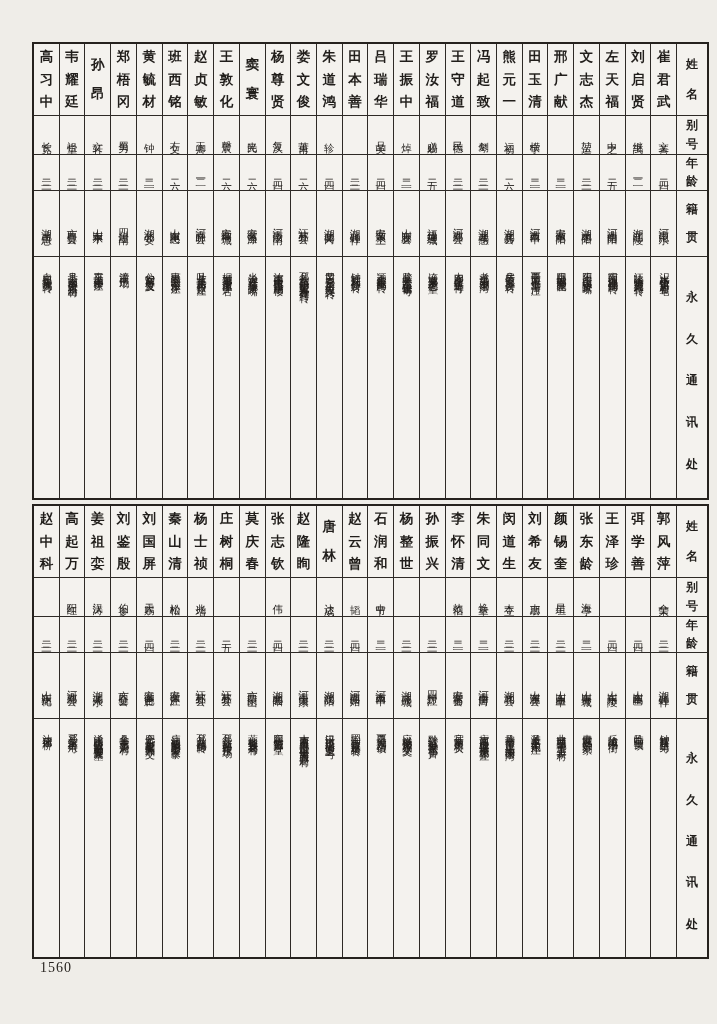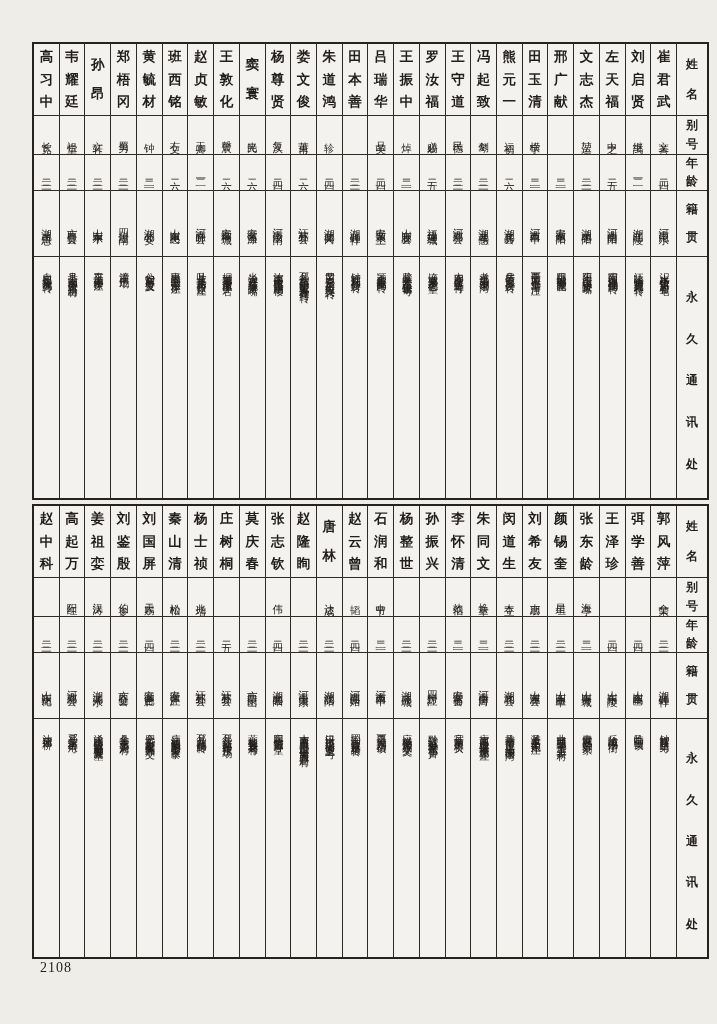--- a/index.html
+++ b/index.html
@@ -1173,14 +1173,14 @@
         </div>
     <div class="cell row-origin">
           <span class="vtext">山东沾化</span>
         </div>
     <div class="cell row-addr">
           <span class="vtext addr-text">沾化宿牙桥</span>
         </div>
   </div>
     </div>
 
-  <div class="page-number">2108</div>
+  <div class="page-number">1560</div>
 </div>
 
 </body></html>

